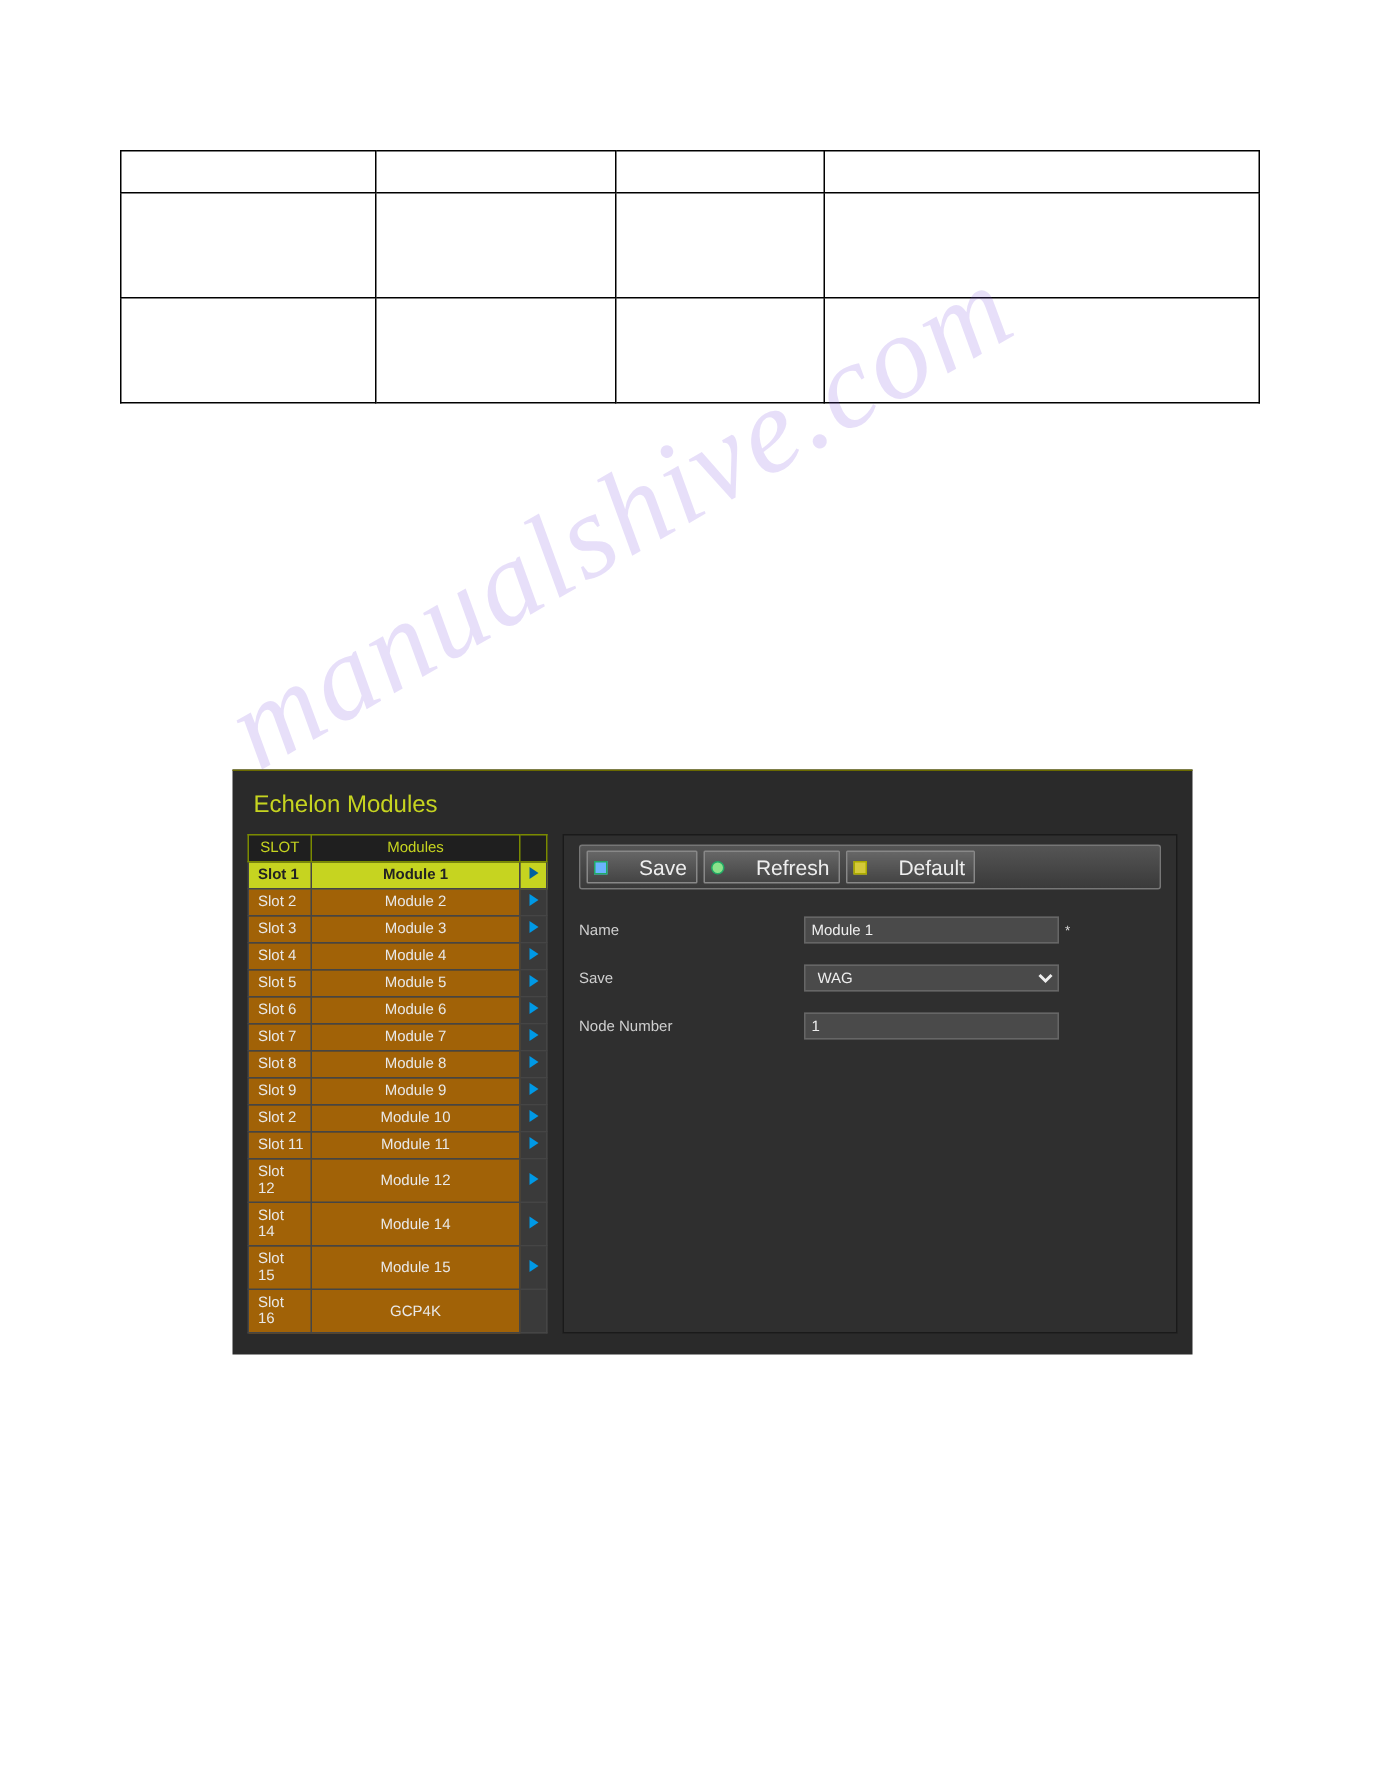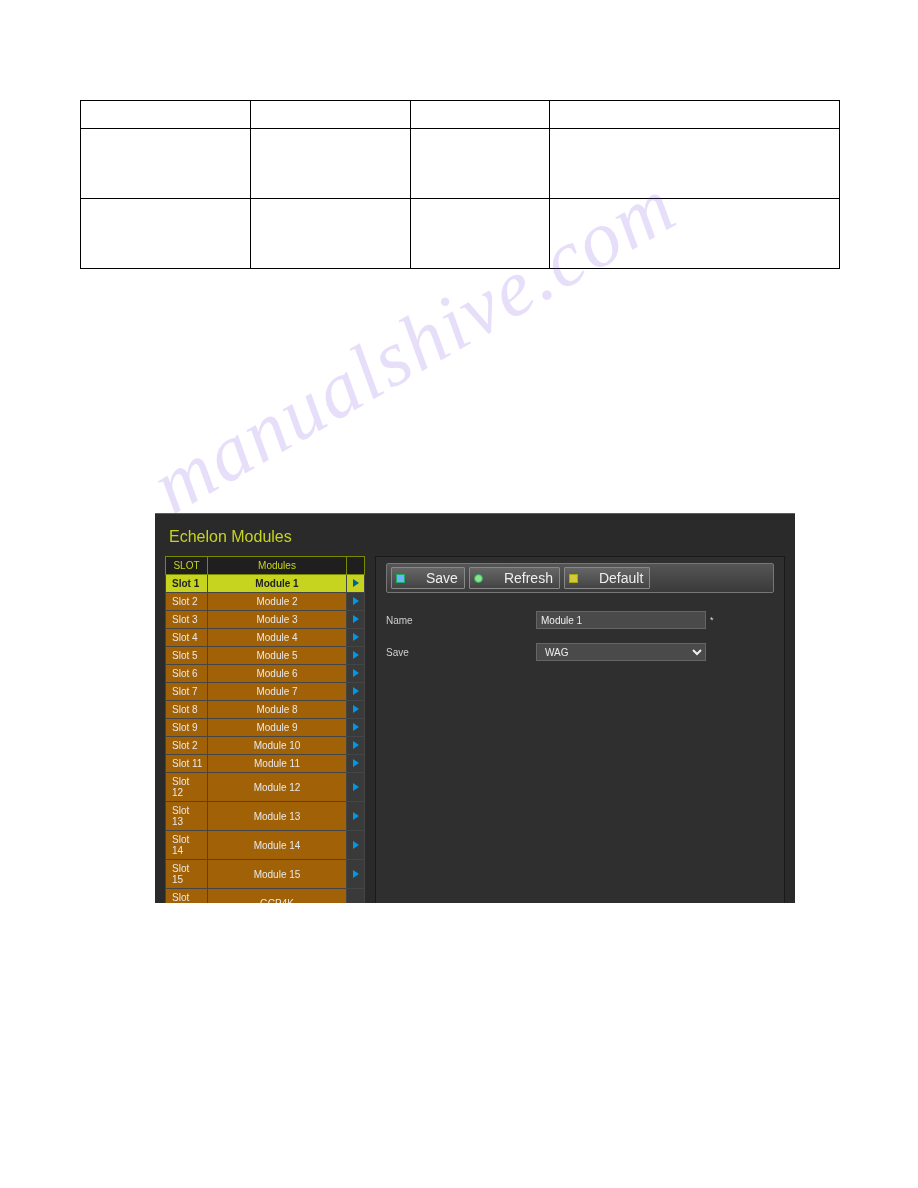--- a/index.html
+++ b/index.html
@@ -276,25 +276,20 @@
             <td class="slot-col">Slot 11</td>
             <td class="mod-col">Module 11</td>
             <td class="arrow-col"><span class="arrow-icon"></span></td>
           </tr>
           <tr>
             <td class="slot-col">Slot 12</td>
             <td class="mod-col">Module 12</td>
             <td class="arrow-col"><span class="arrow-icon"></span></td>
           </tr>
           <tr>
-            <td class="slot-col">Slot 13</td>
-            <td class="mod-col">Module 13</td>
-            <td class="arrow-col"><span class="arrow-icon"></span></td>
-          </tr>
-          <tr>
             <td class="slot-col">Slot 14</td>
             <td class="mod-col">Module 14</td>
             <td class="arrow-col"><span class="arrow-icon"></span></td>
           </tr>
           <tr>
             <td class="slot-col">Slot 15</td>
             <td class="mod-col">Module 15</td>
             <td class="arrow-col"><span class="arrow-icon"></span></td>
           </tr>
           <tr>
@@ -331,15 +326,21 @@
 
       <div class="form-row">
         <span class="lbl">Save</span>
         <span class="ctl">
           <select>
             <option>WAG</option>
           </select>
         </span>
       </div>
 
+      <div class="form-row">
+        <span class="lbl">Node Number</span>
+        <span class="ctl">
+          <input type="text" value="1" style="">
+        </span>
+      </div>
     </div>
   </div>
 </div>
 
 </body></html>

